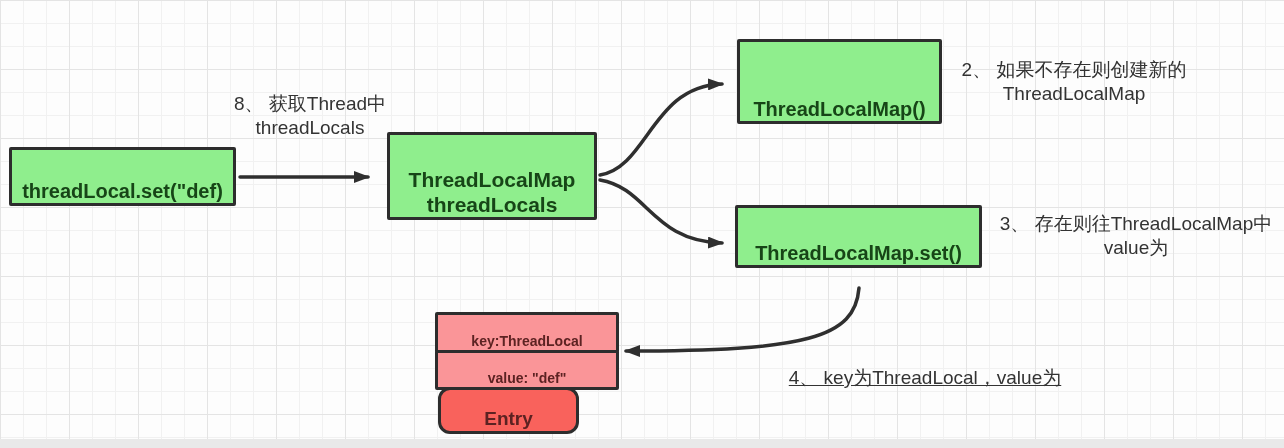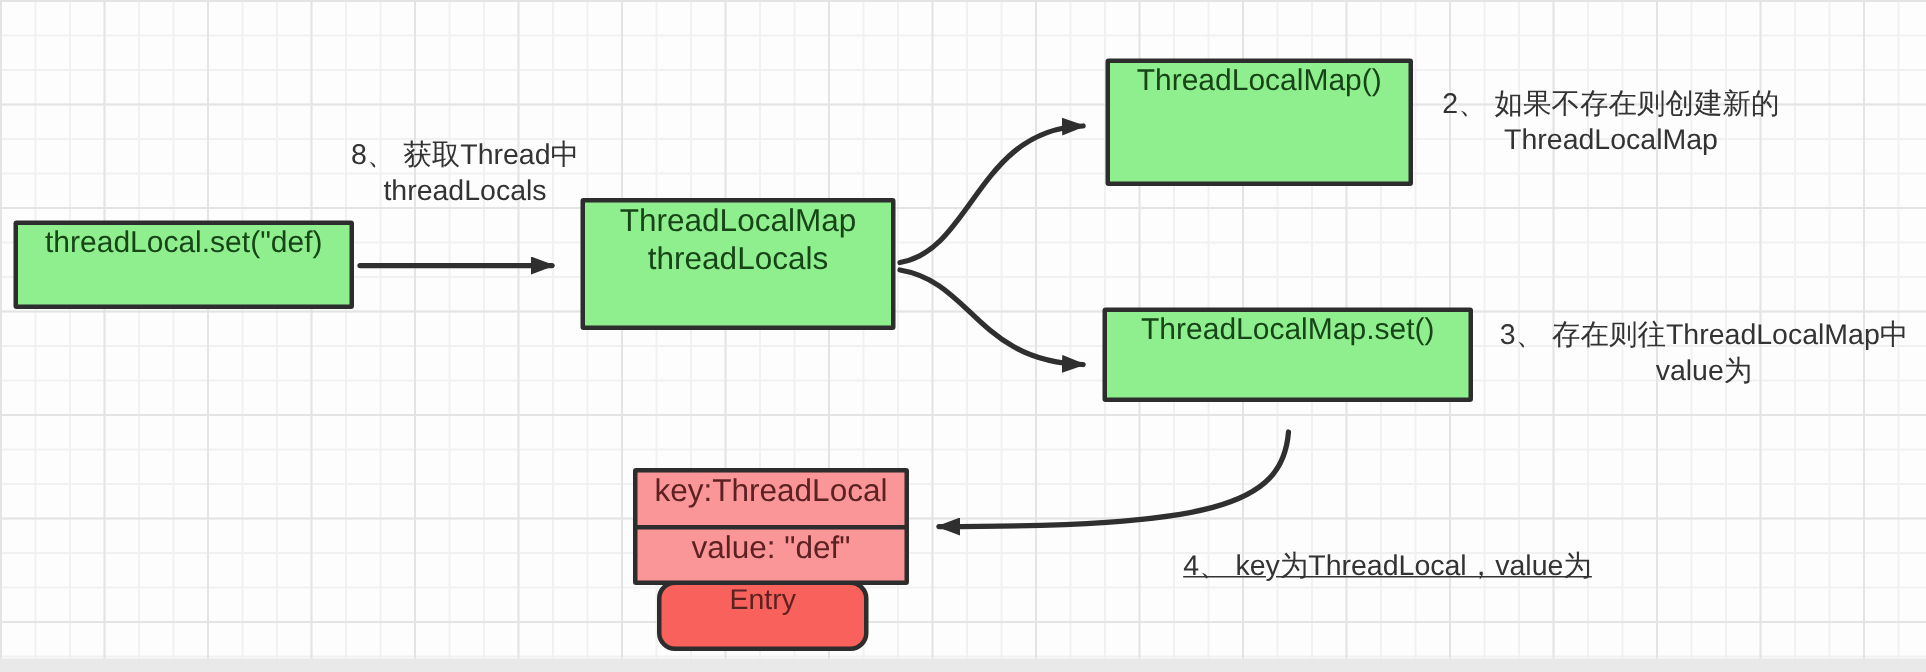--- a/index.html
+++ b/index.html
@@ -18,33 +18,35 @@
   }
   .bottom-bar{
     position:absolute;left:0;bottom:0;width:100%;height:9px;
     background:var(--bottom-bar);
   }
   .node{
     position:absolute;
     box-sizing:border-box;
     border:3px solid var(--border);
     border-radius:2px;
-    display:flex;align-items:flex-start;justify-content:center;
+    display:flex;align-items:flex-end;justify-content:center;
     text-align:center;
     line-height:1.2;
+    font-weight:bold;
   }
   .node.green{
     background:var(--box-green);
     color:var(--green-text);
     font-size:20px;
   }
   .node.pink{
     background:var(--box-pink);
     color:var(--red-text);
-    font-size:21px;
+    font-size:14px;
+    margin-left:13px;
   }
   .node.red{
     background:var(--box-red);
     color:var(--red-text);
     font-size:19px;
   }
   .annotation{
     position:absolute;
     color:var(--annotation-text);
     font-size:19px;

